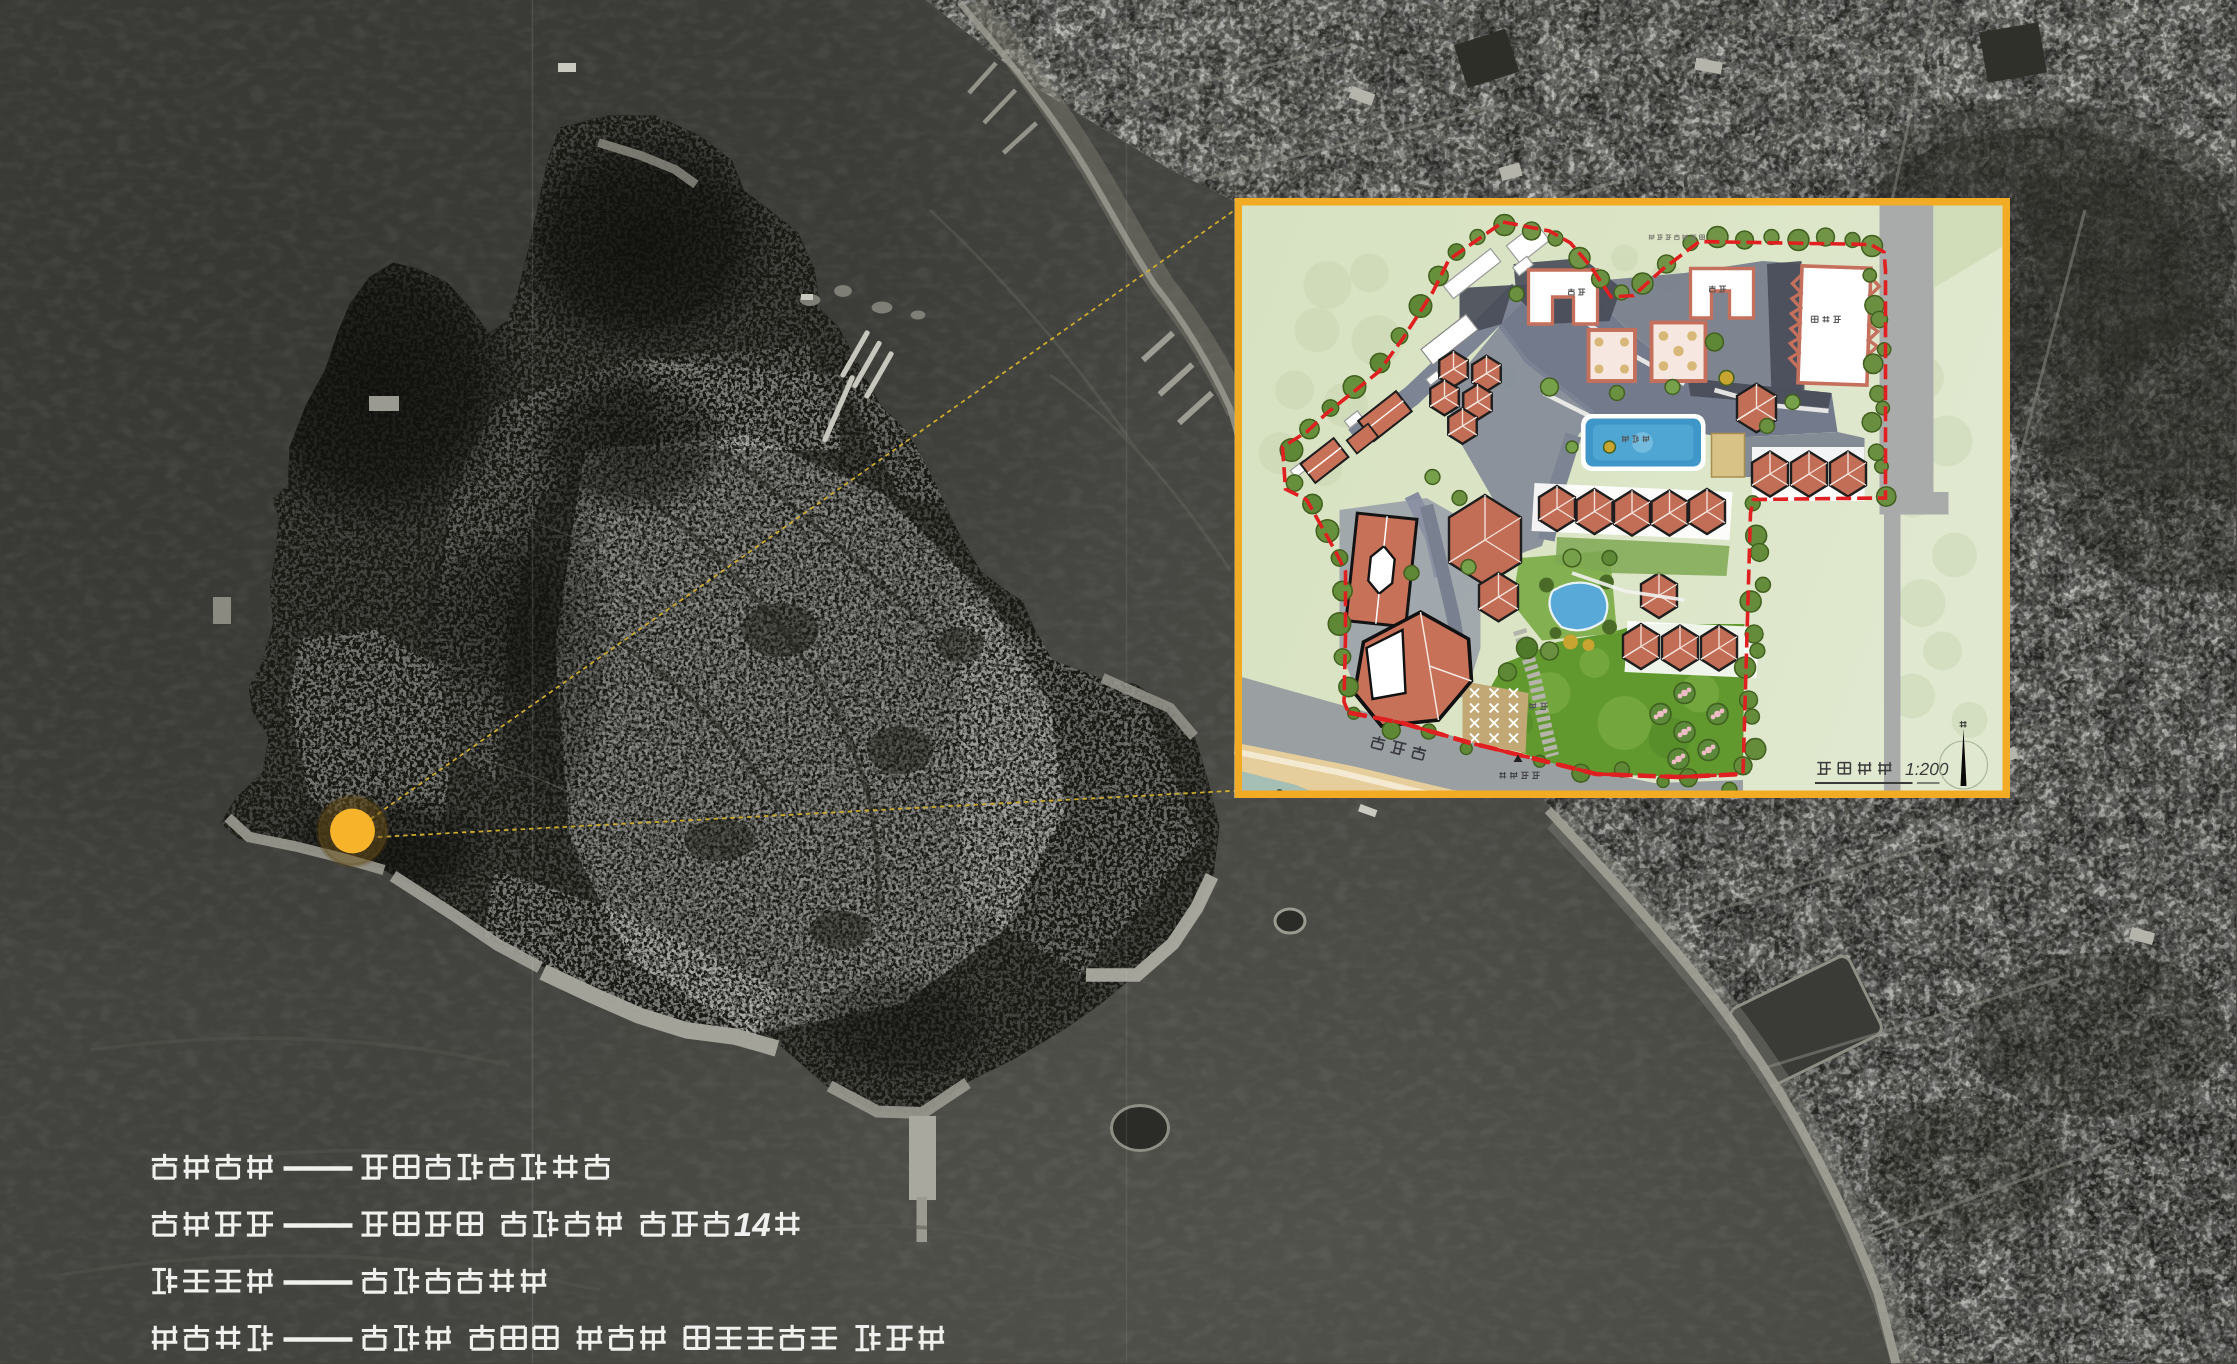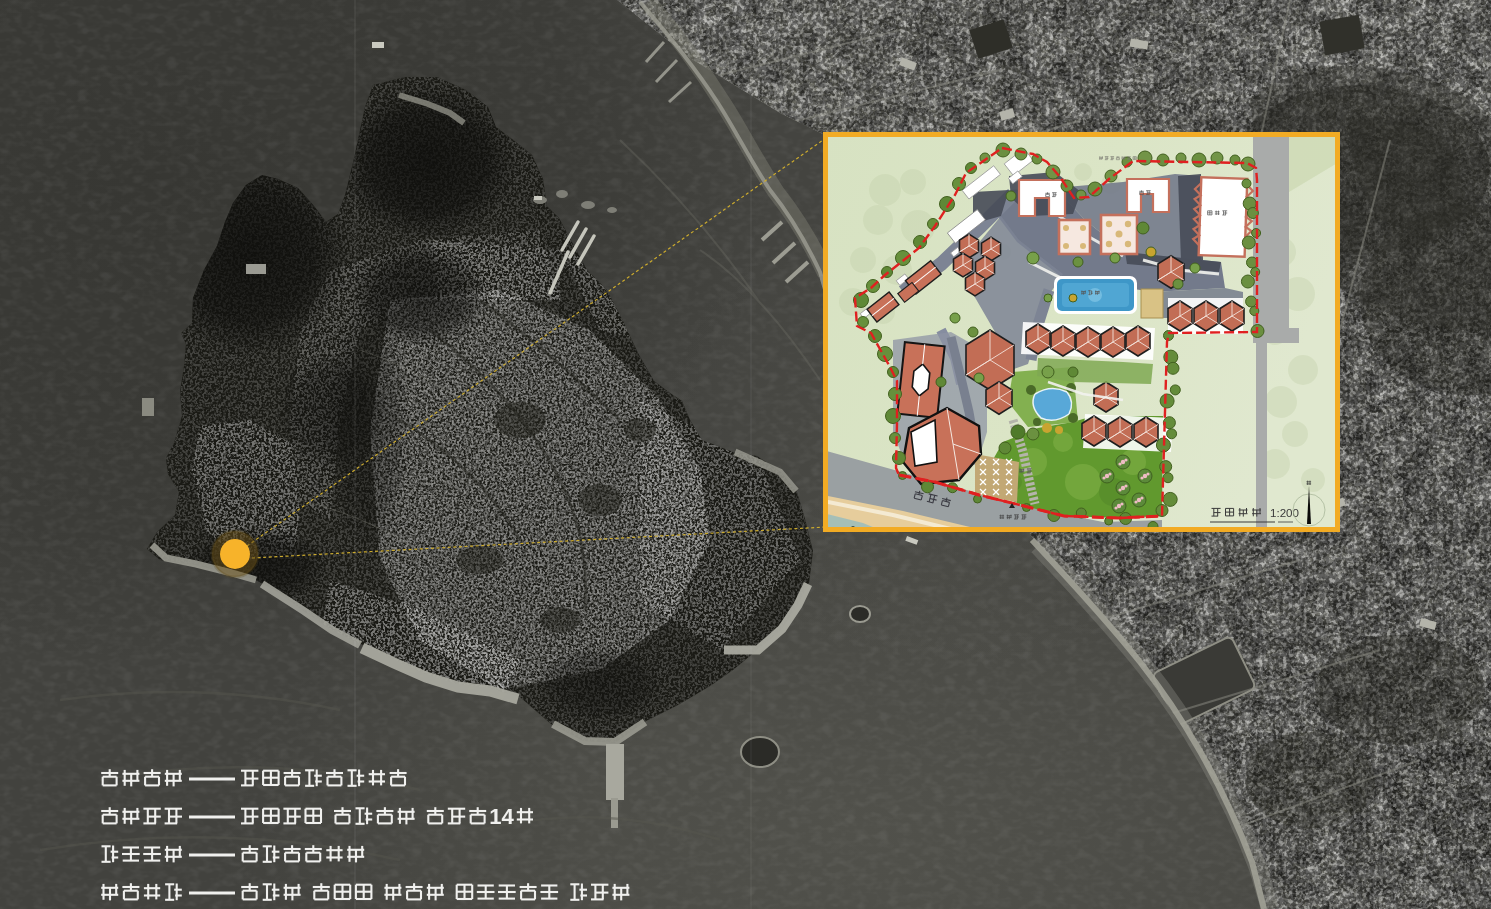--- a/index.html
+++ b/index.html
@@ -1,14 +1,14 @@
 <!DOCTYPE html>
 <html><head><meta charset="utf-8"><title>location map</title><style>
 html,body{margin:0;padding:0;background:#45453f;}
-#page{position:relative;width:1491px;height:909px;overflow:hidden;font-family:"Liberation Sans",sans-serif;}
+#page{position:relative;width:1491px;height:909px;overflow:hidden;font-family:"Liberation Sans",sans-serif;font-style:italic;}
 </style></head><body>
 <div id="page">
 
 <svg id="bg" width="1491" height="909" viewBox="0 0 1491 909" style="position:absolute;left:0;top:0">
 <defs>
 <filter id="spCw" x="-2%" y="-2%" width="104%" height="104%">
 <feTurbulence type="fractalNoise" baseFrequency="0.30" numOctaves="2" seed="11" result="t"></feTurbulence>
 <feColorMatrix in="t" type="matrix" values="0 0 0 0 1  0 0 0 0 1  0 0 0 0 1  3.4 3.4 3.4 0 -4.5"></feColorMatrix>
 <feComposite operator="in" in2="SourceAlpha"></feComposite>
         </filter>

